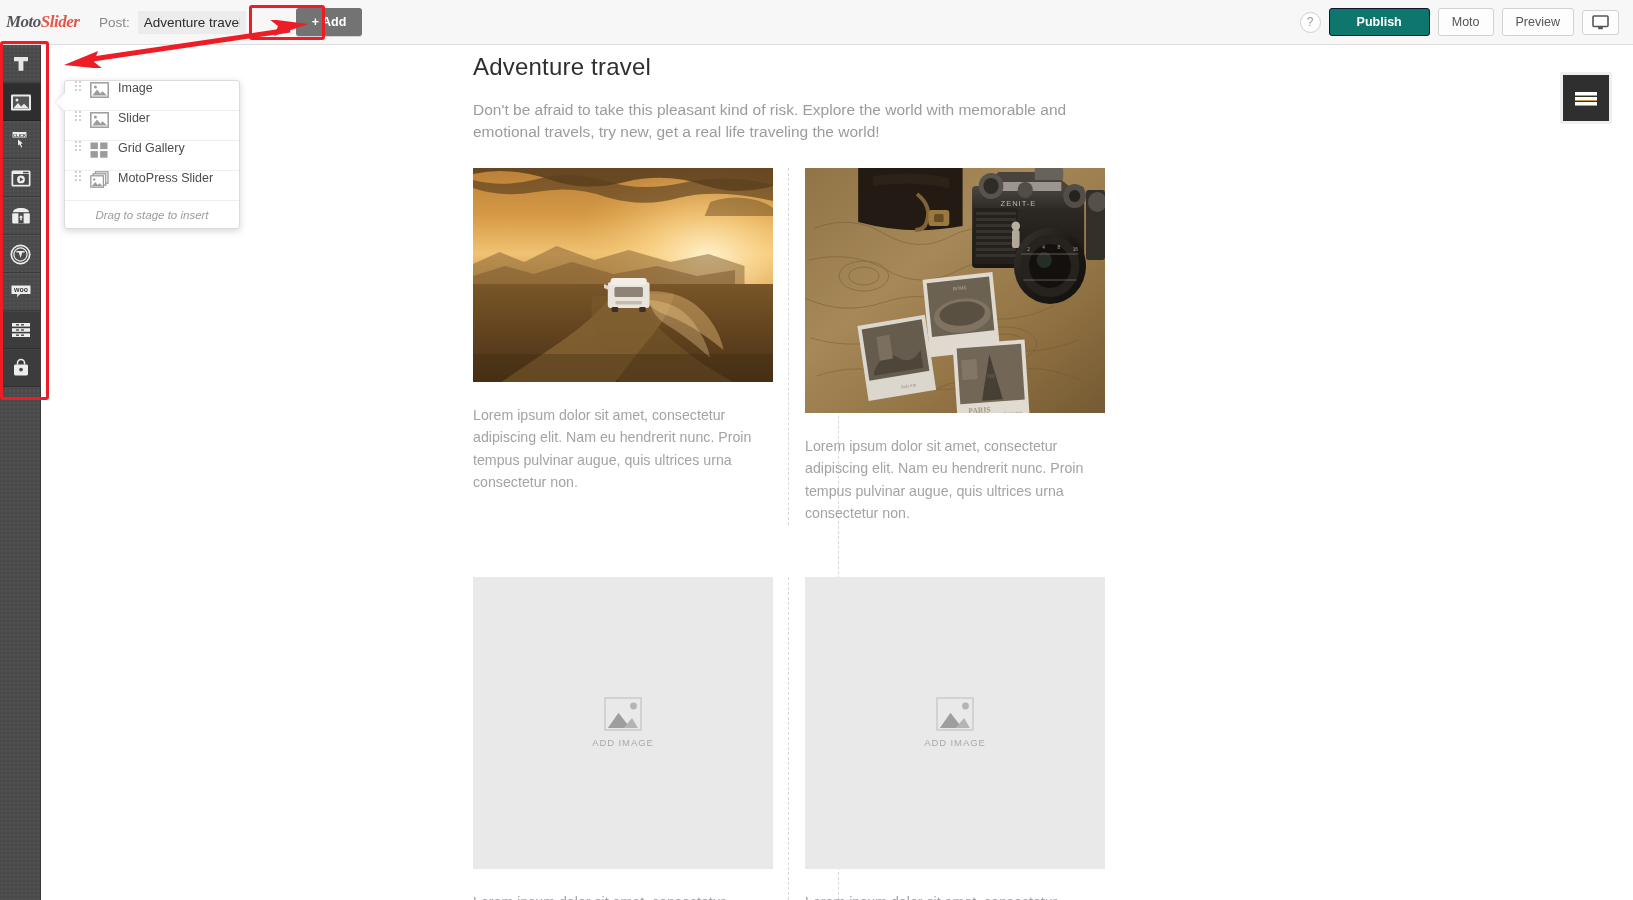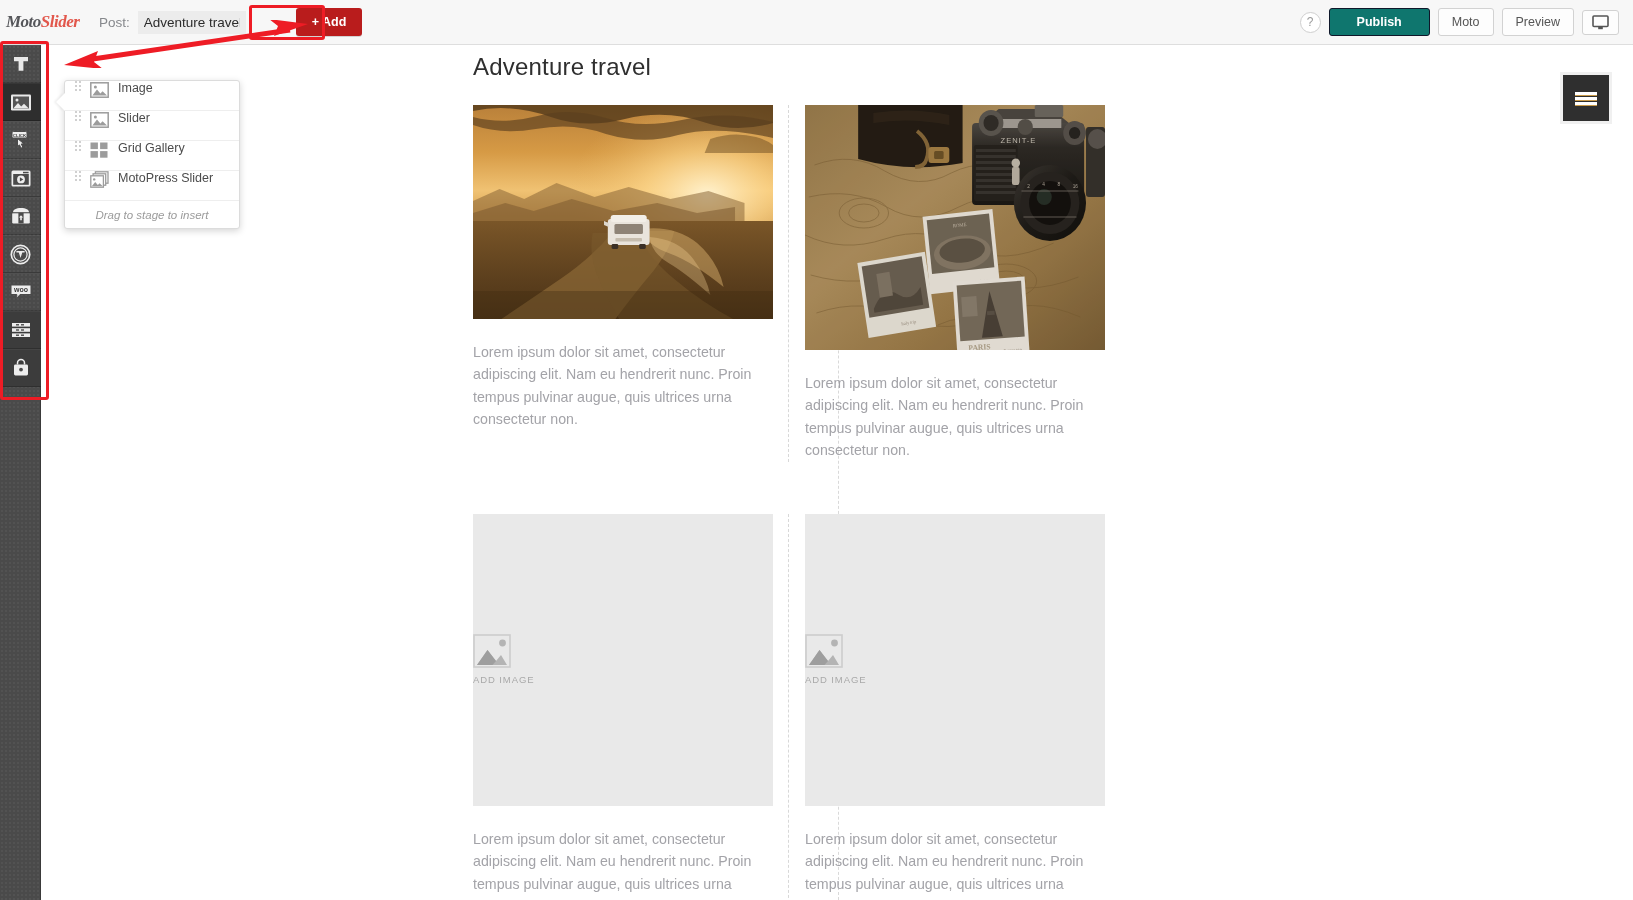--- a/index.html
+++ b/index.html
@@ -42,21 +42,21 @@
     padding: 4px 6px;
     width: 108px;
     outline: none;
   }
 
   .add-wrap {
     position: relative;
     margin-left: 50px;
   }
   .add-btn {
-    background: #b91c1c;
+    background: #737373;
     color: #ffffff;
     border: none; border-radius: 3px;
     font-family: "Liberation Sans", sans-serif;
     font-size: 12.5px; font-weight: bold;
     padding: 7px 16px;
     cursor: pointer;
     box-shadow: 0 1px 0 rgba(0,0,0,.15);
   }
 
   .topbar-right {
@@ -202,21 +202,21 @@
   .cap {
     margin-top: 22px;
     font-size: 14.2px; line-height: 1.58;
     color: #a3a3a8;
   }
 
   .placeholder {
     width: 100%; height: 292px;
     background: #e9e9e9;
     display: flex; flex-direction: column;
-    justify-content: center;
+    align-items: center; justify-content: center;
     cursor: pointer;
   }
   .ph-label {
     margin-top: 6px;
     font-size: 9.5px; letter-spacing: .9px;
     color: #a9a9a9;
   }
 
   .block-gap { height: 28px; }
 
@@ -356,20 +356,21 @@
 
 </div>
 
 <div class="stage">
 
   <div class="vsep"></div>
 
   <div class="content">
 
     <h1 class="page-title">Adventure travel</h1>
+    <p class="page-intro">Don't be afraid to take this pleasant kind of risk. Explore the world with memorable and emotional travels, try new, get a real life traveling the world!</p>
 
     <div class="cols">
       <div class="col col-left">
         <svg class="media media-sunset" viewBox="0 0 316 214" preserveAspectRatio="none">
           <defs>
             <linearGradient id="sky" x1="0" y1="0" x2="0" y2="1">
               <stop offset="0%" stop-color="#b9803a"></stop>
               <stop offset="22%" stop-color="#d69a45"></stop>
               <stop offset="40%" stop-color="#f0c273"></stop>
               <stop offset="55%" stop-color="#cf9a4e"></stop>

